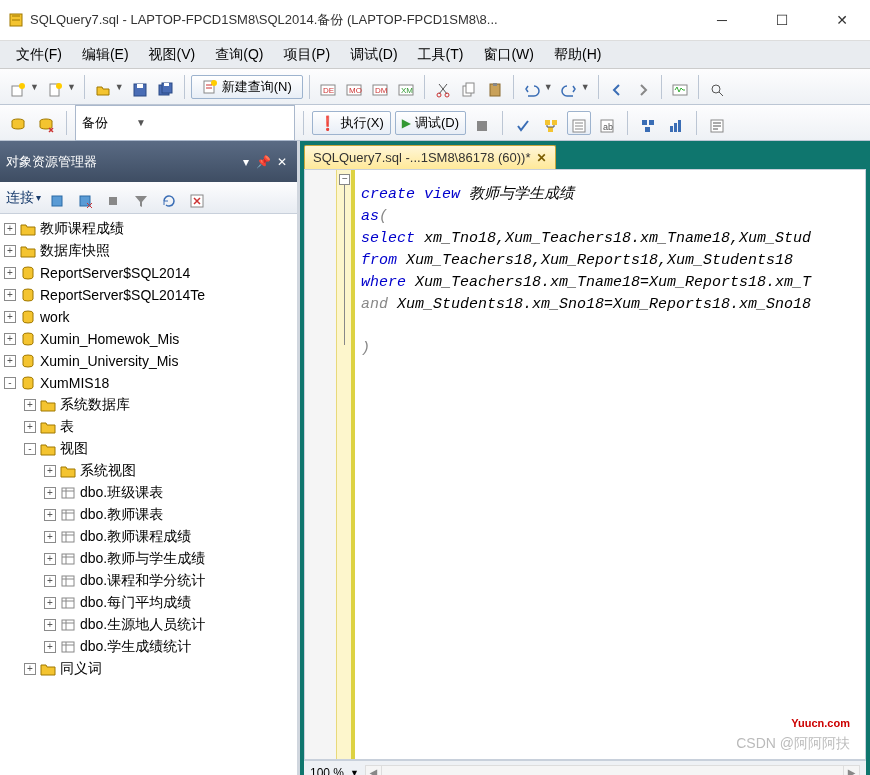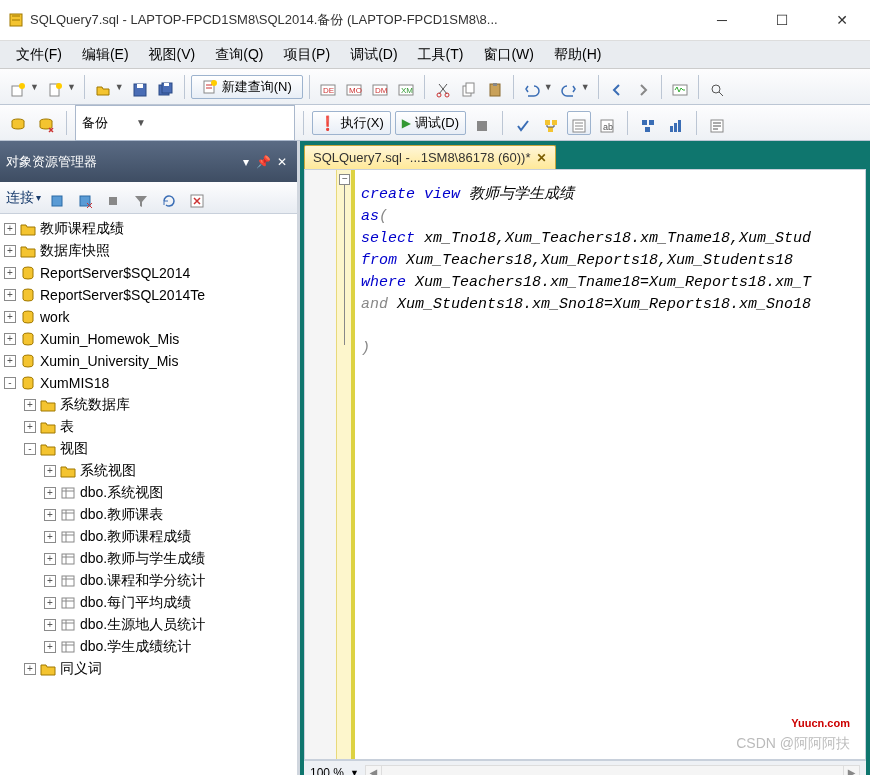--- a/index.html
+++ b/index.html
@@ -466,21 +466,21 @@
           <span>系统视图</span>
         </div>
         <div class="tn pad2">
           <span class="exp">+</span>
           <span class="ticon">
             <svg width="16" height="16">
               <rect x="2" y="3" width="12" height="10" fill="#fff" stroke="#888"></rect>
               <path d="M2 6h12M6 3v10" stroke="#888"></path>
             </svg>
           </span>
-          <span>dbo.系统视图</span>
+          <span>dbo.班级课表</span>
         </div>
         <div class="tn pad2">
           <span class="exp">+</span>
           <span class="ticon">
             <svg width="16" height="16">
               <rect x="2" y="3" width="12" height="10" fill="#fff" stroke="#888"></rect>
               <path d="M2 6h12M6 3v10" stroke="#888"></path>
             </svg>
           </span>
           <span>dbo.教师课表</span>

